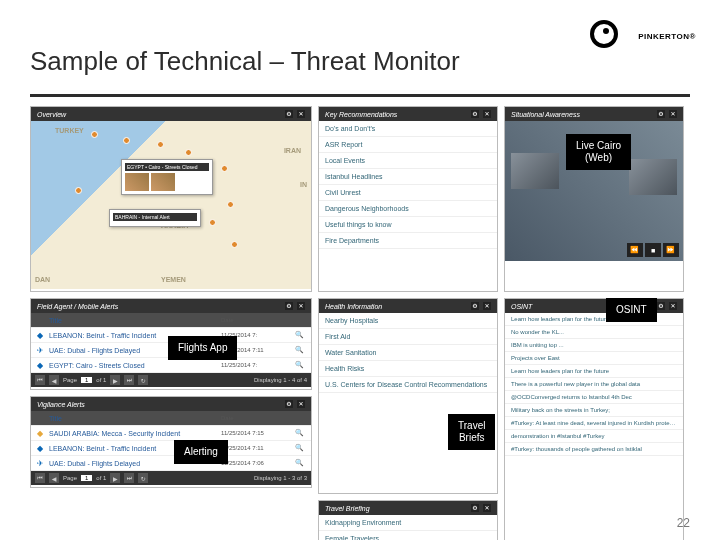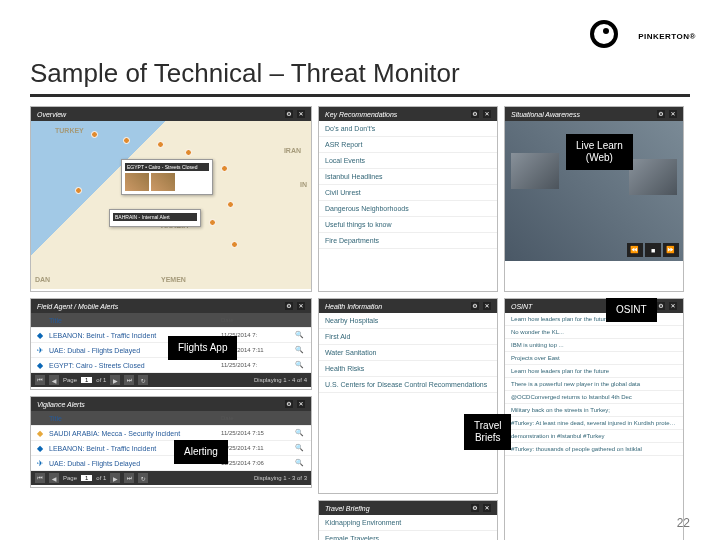--- a/index.html
+++ b/index.html
@@ -1,21 +1,21 @@
 <!DOCTYPE html>
 <html><head>
 <meta charset="utf-8">
 <style>
 *{box-sizing:border-box;margin:0;padding:0}
 body{width:720px;height:540px;background:#fff;font-family:Arial,Helvetica,sans-serif;position:relative;overflow:hidden}
 .logo{position:absolute;top:20px;right:24px;display:flex;align-items:center;gap:20px}
 .logo-eye{width:28px;height:28px;border:4px solid #000;border-radius:50%;position:relative}
 .logo-eye:after{content:"";position:absolute;top:4px;left:9px;width:6px;height:6px;background:#000;border-radius:50%}
 .logo-text{font-size:8px;font-weight:bold;letter-spacing:.5px}
-h1.slide-title{position:absolute;top:58px;left:30px;font-size:26px;font-weight:normal;color:#2c2c2c}
+h1.slide-title{position:absolute;top:46px;left:30px;font-size:26px;font-weight:normal;color:#2c2c2c}
 .title-rule{position:absolute;top:94px;left:30px;width:660px;height:3px;background:#2c2c2c}
 .dashboard{position:absolute;top:106px;left:30px;width:660px;height:394px;display:grid;grid-template-columns:282px 180px 180px;gap:6px;font-size:7px;color:#333}
 .panel{border:1px solid #bbb;background:#fff;position:relative;overflow:hidden}
 .panel-hdr{background:#333;color:#fff;font-size:7px;padding:3px 6px;display:flex;justify-content:space-between;align-items:center;font-style:italic}
 .panel-hdr .icons{display:flex;gap:4px}
 .panel-hdr .icn{width:8px;height:8px;line-height:8px;text-align:center;background:#222;font-style:normal;font-size:6px}
 .map{height:186px}
 .map-body{height:168px;background:linear-gradient(135deg,#a2c9e6 0%,#a2c9e6 30%,#f3ecd6 30%,#f3ecd6 100%);position:relative}
 .map-label{position:absolute;font-size:7px;color:#a59a7a;font-weight:bold}
 .pin{position:absolute;width:7px;height:7px;background:#e08a2e;border:1px solid #fff;border-radius:50%}
@@ -277,22 +277,22 @@
       <div class="line">@OCDConverged returns to Istanbul 4th Dec</div>
       <div class="line">Military back on the streets in Turkey;</div>
       <div class="line">#Turkey: At least nine dead, several injured in Kurdish protests</div>
       <div class="line">demonstration in #Istanbul #Turkey</div>
       <div class="line">#Turkey: thousands of people gathered on Istiklal</div>
     </div>
   </div>
 
 </div>
 
-<div class="callout" style="top:134px;left:566px;white-space:pre">Live Learn
+<div class="callout" style="top:134px;left:566px;white-space:pre">Live Cairo
 (Web)</div>
 
 <div class="callout" style="top:336px;left:168px">Flights App</div>
 <div class="callout" style="top:440px;left:174px">Alerting</div>
-<div class="callout" style="top:414px;left:464px;white-space:pre">Travel
+<div class="callout" style="top:414px;left:448px;white-space:pre">Travel
 Briefs</div>
 <div class="callout" style="top:298px;left:606px">OSINT</div>
 
 <div class="page-num">22</div>
 
 </body></html>

